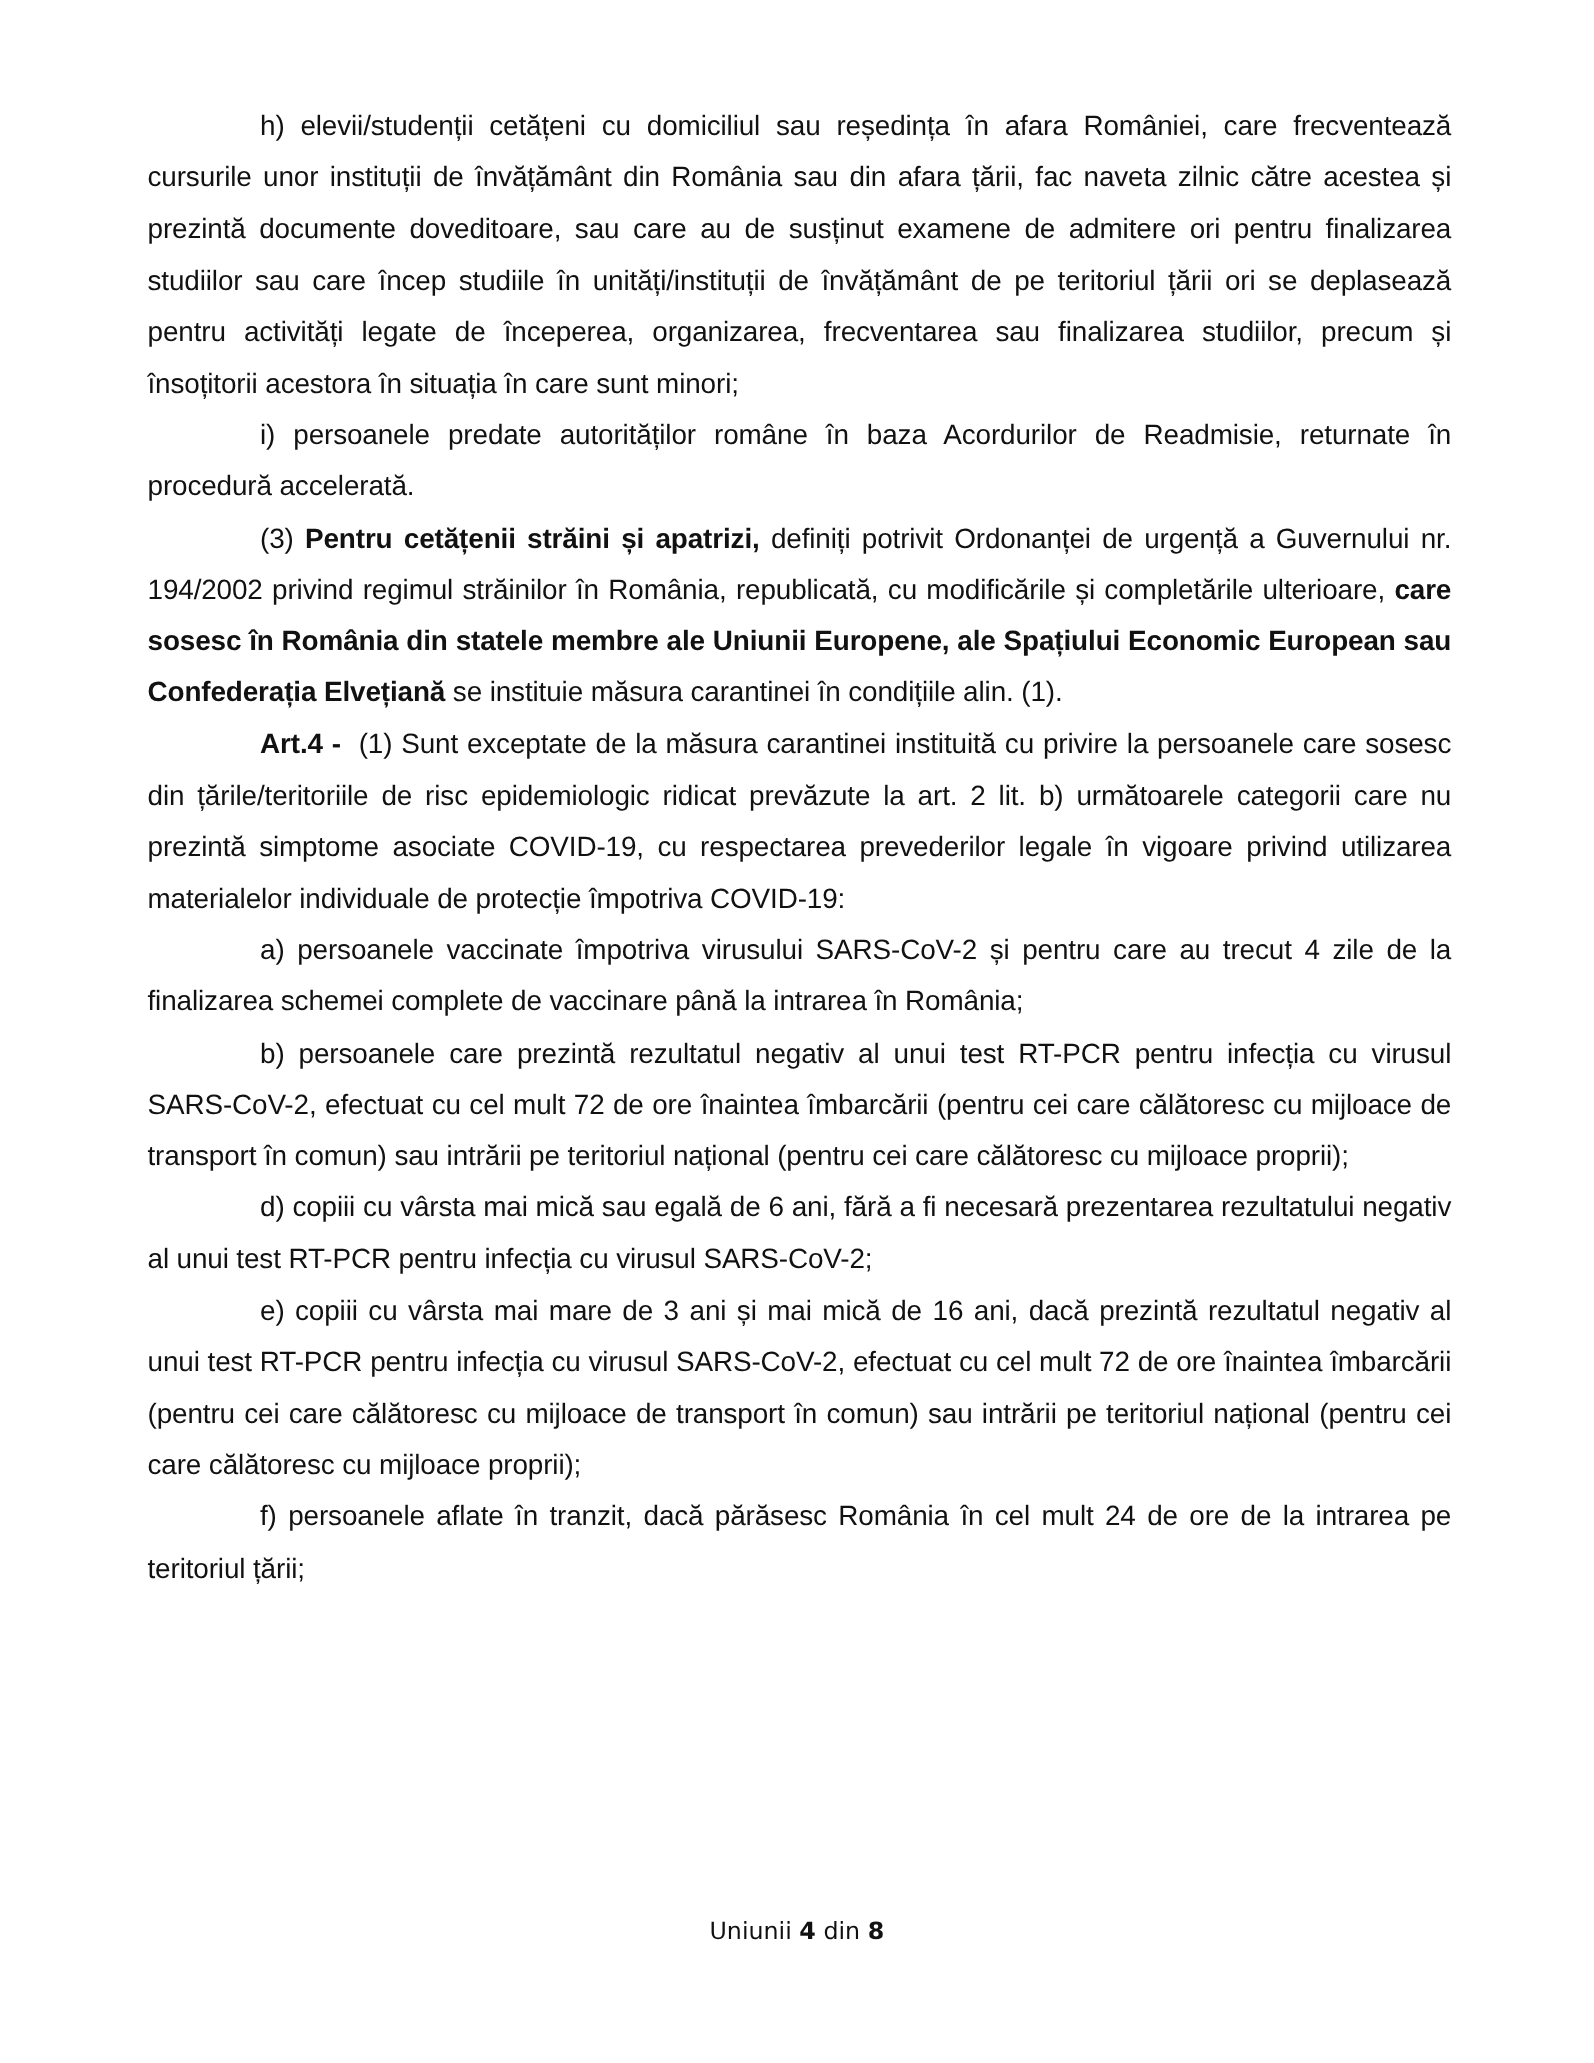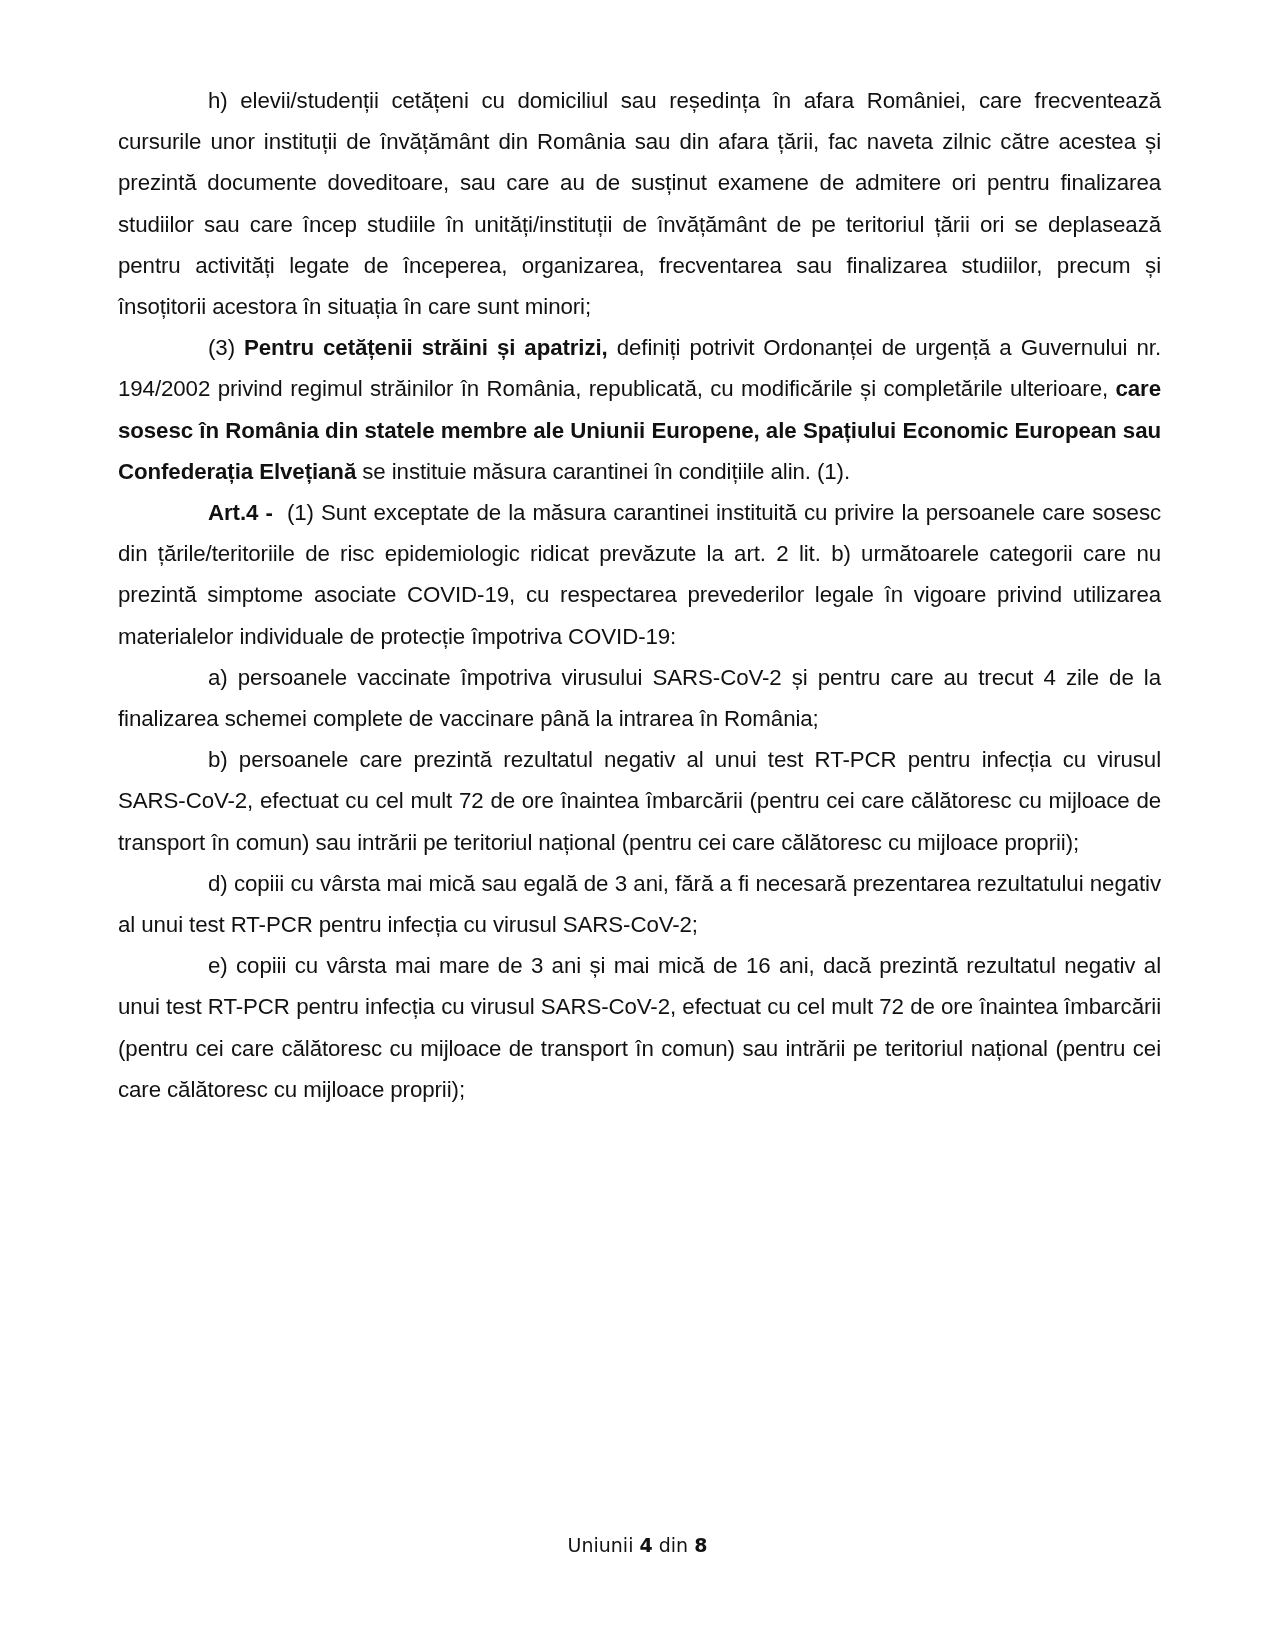--- a/index.html
+++ b/index.html
@@ -20,23 +20,25 @@
     font-family: "DejaVu Sans", sans-serif; font-size: 19px; color: #111;
   }
   .footer b { font-weight: bold; }
 </style>
 </head>
 <body>
 
 <div class="page">
   <div class="content">
     <p>h) elevii/studenții cetățeni cu domiciliul sau reședința în afara României, care frecventează cursurile unor instituții de învățământ din România sau din afara țării, fac naveta zilnic către acestea și prezintă documente doveditoare, sau care au de susținut examene de admitere ori pentru finalizarea studiilor sau care încep studiile în unități/instituții de învățământ de pe teritoriul țării ori se deplasează pentru activități legate de începerea, organizarea, frecventarea sau finalizarea studiilor, precum și însoțitorii acestora în situația în care sunt minori;</p>
+    <p>i) persoanele predate autorităților române în baza Acordurilor de Readmisie, returnate în procedură accelerată.</p>
     <p><span>(3) </span><b>Pentru cetățenii străini și apatrizi,</b><span> definiți potrivit Ordonanței de urgență a Guvernului nr. 194/2002 privind regimul străinilor în România, republicată, cu modificările și completările ulterioare, </span><b>care sosesc în România din statele membre ale Uniunii Europene, ale Spațiului Economic European sau Confederația Elvețiană</b><span> se instituie măsura carantinei în condițiile alin. (1).</span></p>
     <p><b>Art.4 -</b><span style="white-space:pre-wrap">  (1) Sunt exceptate de la măsura carantinei instituită cu privire la persoanele care sosesc din țările/teritoriile de risc epidemiologic ridicat prevăzute la art. 2 lit. b) următoarele categorii care nu prezintă simptome asociate COVID-19, cu respectarea prevederilor legale în vigoare privind utilizarea materialelor individuale de protecție împotriva COVID-19:</span></p>
     <p>a)  persoanele vaccinate împotriva virusului SARS-CoV-2 și pentru care au trecut 4 zile de la finalizarea schemei complete de vaccinare până la intrarea în România;</p>
     <p>b)  persoanele care prezintă rezultatul negativ al unui test RT-PCR pentru infecția cu virusul SARS-CoV-2, efectuat cu cel mult 72 de ore înaintea îmbarcării (pentru cei care călătoresc cu mijloace de transport în comun) sau intrării pe teritoriul național (pentru cei care călătoresc cu mijloace proprii);</p>
-    <p>d)  copiii cu vârsta mai mică sau egală de 3 ani, fără a fi necesară prezentarea rezultatului negativ al unui test RT-PCR pentru infecția cu virusul SARS-CoV-2;</p>
+    <p>d)  copiii cu vârsta mai mică sau egală de 6 ani, fără a fi necesară prezentarea rezultatului negativ al unui test RT-PCR pentru infecția cu virusul SARS-CoV-2;</p>
     <p>e)  copiii cu vârsta mai mare de 3 ani și mai mică de 16 ani, dacă prezintă rezultatul negativ al unui test RT-PCR pentru infecția cu virusul SARS-CoV-2, efectuat cu cel mult 72 de ore înaintea îmbarcării (pentru cei care călătoresc cu mijloace de transport în comun) sau intrării pe teritoriul național (pentru cei care călătoresc cu mijloace proprii);</p>
+    <p>f) persoanele aflate în tranzit, dacă părăsesc România în cel mult 24 de ore de la intrarea pe teritoriul țării;</p>
   </div>
   <div class="footer">
     <span style="white-space:pre">Uniunii </span><b>4</b><span style="white-space:pre"> din </span><b>8</b>
   </div>
 </div>
 
 </body></html>

